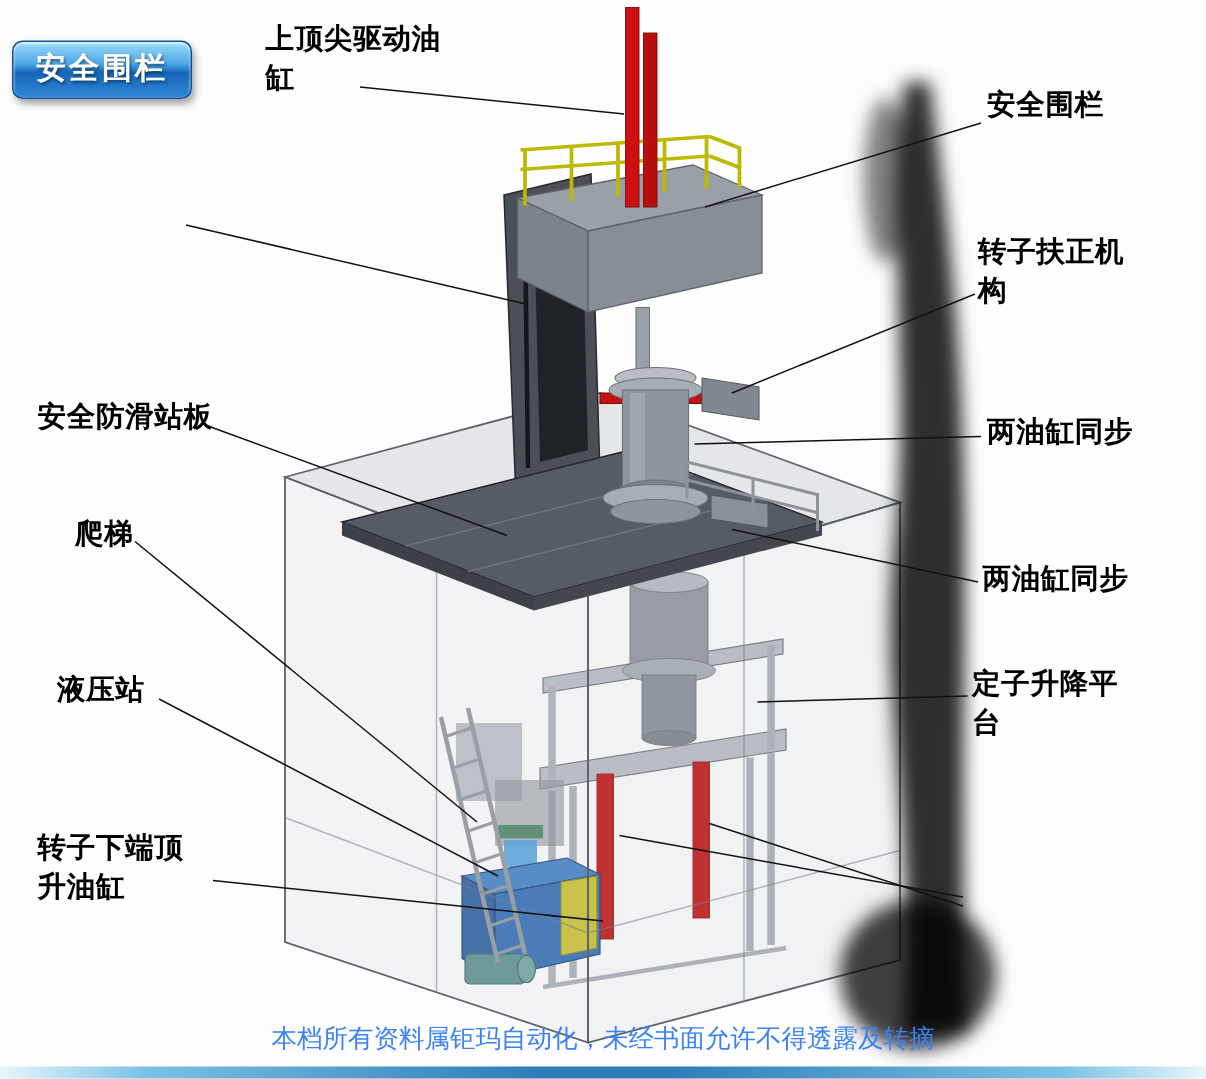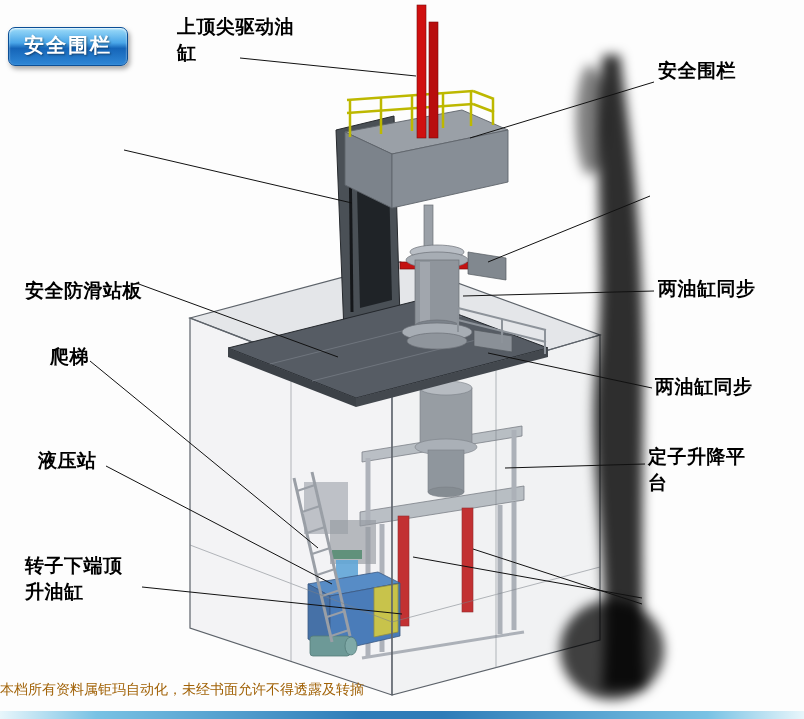--- a/index.html
+++ b/index.html
@@ -9,21 +9,21 @@
   svg.drawing{position:absolute;left:0;top:0;display:block}
   .label{position:absolute;font-size:19px;line-height:26px;color:#000;font-weight:600;letter-spacing:.5px;font-family:"Liberation Sans",sans-serif;word-break:break-all}
   .badge{
     position:absolute;left:8px;top:27px;padding:4px 15px 6px;
     font-size:20px;font-weight:700;color:#fff;letter-spacing:2px;
     background:linear-gradient(180deg,#9ddcf9 0%,#4aa6e8 40%,#1565b8 55%,#2f87d6 100%);
     border:1px solid #0c4f96;border-radius:7px;
     box-shadow:2px 3px 5px rgba(0,0,0,.35), inset 0 1px 2px rgba(255,255,255,.85);
     text-shadow:1px 1px 2px rgba(0,0,0,.45);
   }
-  .footer-text{position:absolute;left:0;right:0;top:681px;text-align:left;font-size:14px;color:#a16207;font-family:"Liberation Serif",serif}
+  .footer-text{position:absolute;left:0;right:0;top:681px;text-align:center;font-size:17px;color:#3b82f6;font-family:"Liberation Serif",serif}
   .bottom-bar{position:absolute;left:0;bottom:0;width:100%;height:8px;
     background:linear-gradient(90deg,#e8f6fb 0%,#79c2e4 12%,#2e7cb8 45%,#2e7cb8 55%,#79c2e4 88%,#e8f6fb 100%)}
 </style>
 </head>
 <body>
 
 <div class="stage">
 
   <svg class="drawing" width="804" height="719" viewBox="0 0 804 719">
     <defs>
@@ -180,21 +180,22 @@
       <path d="M142,587 L402,614"></path>
       <path d="M642,598 L413,557"></path>
       <path d="M642,604 L473,549"></path>
     </g>
   </svg>
 
   <div class="badge">安全围栏</div>
 
   <div class="label" style="left:177px;top:14px;width:126px">上顶尖驱动油缸</div>
   <div class="label" style="left:658px;top:58px">安全围栏</div>
-  <div class="label" style="left:25px;top:278px">安全防滑站板</div>
+  <div class="label" style="left:652px;top:156px;width:100px">转子扶正机构</div>
+  <div class="label" style="left:25px;top:266px">安全防滑站板</div>
   <div class="label" style="left:658px;top:276px">两油缸同步</div>
   <div class="label" style="left:50px;top:344px">爬梯</div>
   <div class="label" style="left:655px;top:374px">两油缸同步</div>
   <div class="label" style="left:38px;top:448px">液压站</div>
   <div class="label" style="left:648px;top:444px;width:100px">定子升降平台</div>
   <div class="label" style="left:25px;top:553px;width:100px">转子下端顶升油缸</div>
 
   <div class="footer-text">本档所有资料属钜玛自动化，未经书面允许不得透露及转摘</div>
   <div class="bottom-bar"></div>
 </div>

